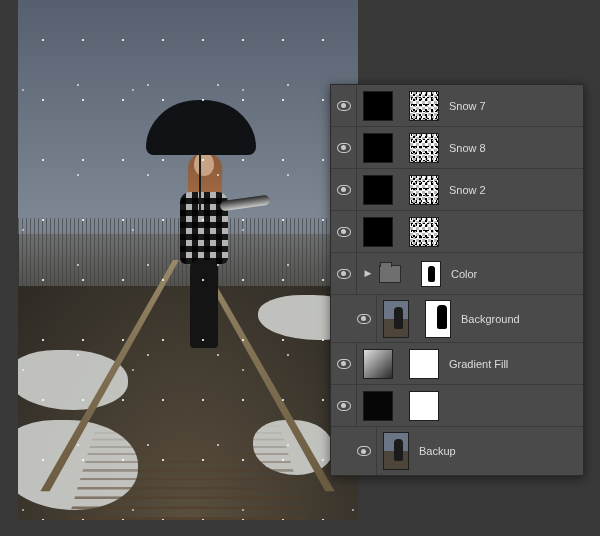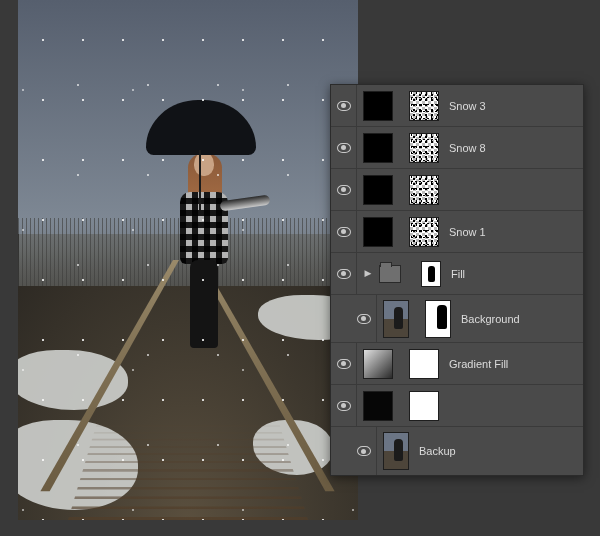--- a/index.html
+++ b/index.html
@@ -180,21 +180,21 @@
 
   <div class="layer-row">
     <div class="vis-col">
       <span class="eye"></span>
     </div>
     <div class="thumbs">
       <div class="thumb"></div>
       <div class="link-gap"></div>
       <div class="thumb mask noisy"></div>
     </div>
-    <div class="label">Snow 3</div>
+    <div class="label">Snow 7</div>
   </div>
 
   <div class="layer-row">
     <div class="vis-col">
       <span class="eye"></span>
     </div>
     <div class="thumbs">
       <div class="thumb"></div>
       <div class="link-gap"></div>
       <div class="thumb mask noisy"></div>
@@ -204,43 +204,43 @@
 
   <div class="layer-row">
     <div class="vis-col">
       <span class="eye"></span>
     </div>
     <div class="thumbs">
       <div class="thumb"></div>
       <div class="link-gap"></div>
       <div class="thumb mask noisy"></div>
     </div>
-  </div>
-
-  <div class="layer-row">
-    <div class="vis-col">
-      <span class="eye"></span>
-    </div>
-    <div class="thumbs">
-      <div class="thumb"></div>
-      <div class="link-gap"></div>
-      <div class="thumb mask noisy"></div>
-    </div>
-    <div class="label">Snow 1</div>
+    <div class="label">Snow 2</div>
+  </div>
+
+  <div class="layer-row">
+    <div class="vis-col">
+      <span class="eye"></span>
+    </div>
+    <div class="thumbs">
+      <div class="thumb"></div>
+      <div class="link-gap"></div>
+      <div class="thumb mask noisy"></div>
+    </div>
   </div>
 
   <div class="layer-row">
     <div class="vis-col">
       <span class="eye"></span>
     </div>
     <div class="folder-arrow">▶</div>
     <div class="folder-icon"></div>
     <div class="link-gap"></div>
     <div class="haze-mask"></div>
-    <div class="label">Fill</div>
+    <div class="label">Color</div>
   </div>
 
   <div class="layer-row tall">
     <div class="vis-col">
       <span class="eye"></span>
     </div>
     <div class="thumbs">
       <div class="thumb tall photo"></div>
       <div class="link-gap"></div>
       <div class="thumb tall bgmask"></div>

